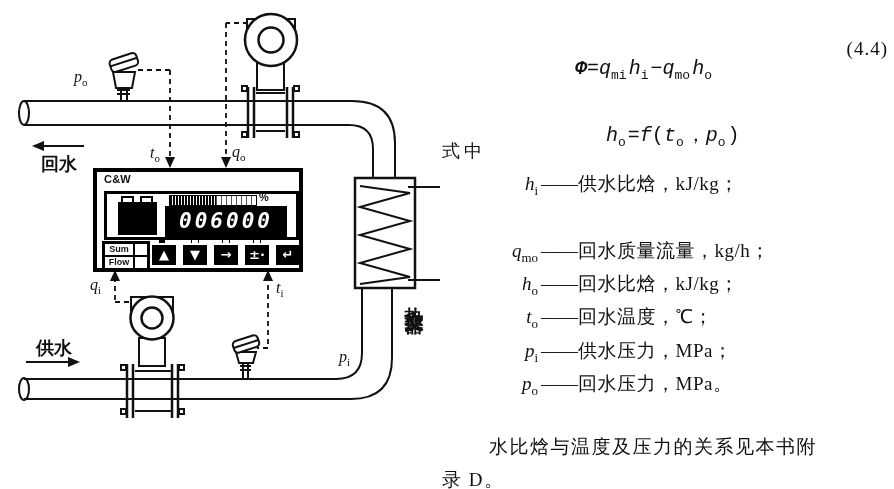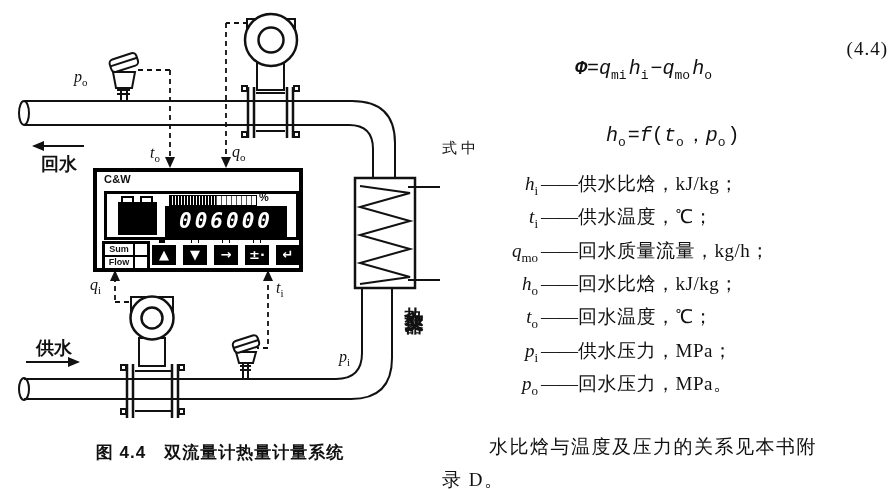--- a/index.html
+++ b/index.html
@@ -43,21 +43,21 @@
   .ind{position:absolute;top:66px;width:6px;height:5px;}
   .ind.fill{background:#000;}
   .ind.open{border:1.5px solid #000;border-bottom:none;height:4px;}
   
   .rcol{position:absolute;left:440px;top:0;width:454px;height:489px;}
   .eq{position:absolute;font-size:20px;white-space:nowrap;font-family:Liberation Mono, monospace;margin-top:21px;}
   .eq .v{font-style:italic;}
   .eq .phi{font-style:italic;font-weight:600;}
   .s2{font-size:13px;position:relative;top:5px;margin-right:2px;}
   .eqnum{position:absolute;right:6px;top:38px;font-size:19px;letter-spacing:1px;}
-  .shizhong{position:absolute;left:2px;top:139px;font-size:15px;letter-spacing:4px;text-align:right;}
+  .shizhong{position:absolute;left:2px;top:139px;font-size:18px;letter-spacing:4px;text-align:right;}
   .def-row{position:absolute;left:0;white-space:nowrap;font-size:19px;}
   .def-sym{display:inline-block;width:100px;text-align:right;font-style:italic;}
   .def-sym .s2{font-style:normal;}
   .def-dash{letter-spacing:-1px;margin:0 1px;}
   .def-desc{letter-spacing:.5px;}
   .note-line{position:absolute;font-size:19px;letter-spacing:1.5px;white-space:nowrap;margin-top:31px;}
 </style>
 </head>
 <body>
 
@@ -157,21 +157,20 @@
 
     <span class="lbl" style="left:74px;top:68px"><span>p</span><span class="s">o</span></span>
     <span class="lbl" style="left:150px;top:144px"><span>t</span><span class="s">o</span></span>
     <span class="lbl" style="left:232px;top:143px"><span>q</span><span class="s">o</span></span>
     <span class="lbl" style="left:90px;top:276px"><span>q</span><span class="s">i</span></span>
     <span class="lbl" style="left:276px;top:279px"><span>t</span><span class="s">i</span></span>
     <span class="lbl" style="left:339px;top:348px"><span>p</span><span class="s">i</span></span>
     <span class="cn" style="left:41px;top:152px">回水</span>
     <span class="cn" style="left:36px;top:336px">供水</span>
     <span class="hx-lbl">热交换器</span>
-    <div class="caption">图 4.4　双流量计热量计量系统</div>
 
     <div class="computer">
       <div class="fc-head">
         <span>C&amp;W</span>
       </div>
       <div class="bezel">
         <span class="tab" style="left:14px"></span>
         <span class="tab" style="left:33px"></span>
         <div class="winBlack"></div>
         <div class="bargraph">
@@ -207,21 +206,20 @@
     <div class="eqnum">(4.4)</div>
 
 
     <div class="eq" style="left:166px;top:100px">
       <span class="v">h</span><span class="s2">o</span><span>=</span><span class="v">f</span><span>(</span><span class="v">t</span><span class="s2">o</span><span>，</span><span class="v">p</span><span class="s2">o</span><span>)</span>
     </div>
 
     <span class="shizhong">式中</span>
 
     <div class="def-row" style="top:171px"><span class="def-sym"><span>h</span><span class="s2">i</span></span><span class="def-dash">——</span><span class="def-desc">供水比焓，kJ/kg；</span></div>
-    <div class="def-row" style="top:204px"><span class="def-sym"><span>t</span><span class="s2">i</span></span><span class="def-dash">——</span><span class="def-desc">供水温度，℃；</span></div>
     <div class="def-row" style="top:238px"><span class="def-sym"><span>q</span><span class="s2">mo</span></span><span class="def-dash">——</span><span class="def-desc">回水质量流量，kg/h；</span></div>
     <div class="def-row" style="top:271px"><span class="def-sym"><span>h</span><span class="s2">o</span></span><span class="def-dash">——</span><span class="def-desc">回水比焓，kJ/kg；</span></div>
     <div class="def-row" style="top:304px"><span class="def-sym"><span>t</span><span class="s2">o</span></span><span class="def-dash">——</span><span class="def-desc">回水温度，℃；</span></div>
     <div class="def-row" style="top:338px"><span class="def-sym"><span>p</span><span class="s2">i</span></span><span class="def-dash">——</span><span class="def-desc">供水压力，MPa；</span></div>
     <div class="def-row" style="top:371px"><span class="def-sym"><span>p</span><span class="s2">o</span></span><span class="def-dash">——</span><span class="def-desc">回水压力，MPa。</span></div>
 
     <div class="note-line" style="left:49px;top:403px">水比焓与温度及压力的关系见本书附</div>
     <div class="note-line" style="left:2px;top:436px">录 D。</div>
   </div>
 </div>

